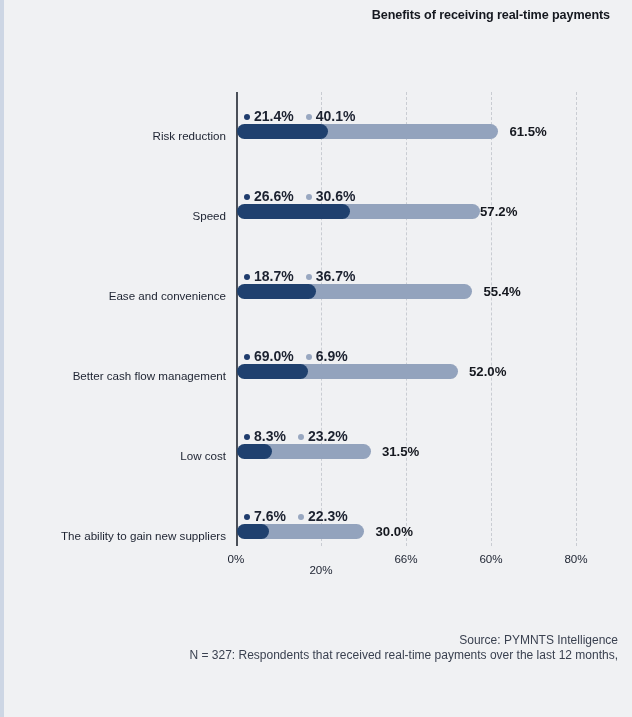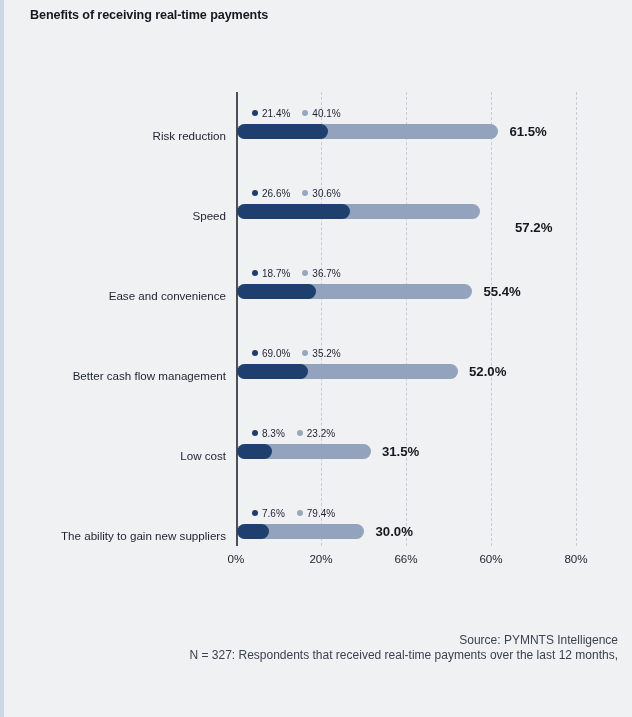--- a/index.html
+++ b/index.html
@@ -24,20 +24,21 @@
     border-left: 4px solid #cdd6e4;
     box-sizing: border-box;
   }
 
   
   #header {
     position: absolute;
     left: 26px;
     top: 7px;
     width: 580px;
+    text-align: right;
   }
   #chart-title {
     font-size: 12.6px;
     font-weight: bold;
     letter-spacing: -0.1px;
     color: #15181f;
     line-height: 17px;
     margin: 0 0 2px 0;
   }
   #chart-subtitle {
@@ -85,24 +86,24 @@
     right: 410px;       
     width: 330px;
     text-align: right;
     font-size: 11.6px;
     color: #1c2230;
     line-height: 14px;
     white-space: nowrap;
   }
   .mini-legend {
     position: absolute;
-    left: 248px;
-    white-space: nowrap;
-    font-size: 10px;
-    font-weight: normal;
+    left: 240px;
+    white-space: nowrap;
+    font-size: 14px;
+    font-weight: bold;
     color: #1c2230;
   }
   .mini-item {
     display: inline-block;
     margin-right: 12px;
     white-space: nowrap;
   }
   .mini-dot {
     display: inline-block;
     width: 6px;
@@ -239,64 +240,64 @@
           </div>
           <div class="total-label" style="left: 505.375px; top: 32px;">61.5%</div>
         </div>
         <div class="bar-group" style="top: 90px;">
           <div class="cat-label" style="top: 37px;">Speed</div>
           <div class="mini-legend" style="top: 16px;"><span class="mini-item"><span class="mini-dot dot-dark"></span><span>26.6%</span></span><span class="mini-item"><span class="mini-dot dot-light"></span><span>30.6%</span></span></div>
           <div class="bar-wrap" style="top: 32px;">
             <div class="seg seg-dark" title="26.6%" style="width: 113.05px; background: rgb(31, 64, 110);"></div>
             <div class="seg seg-light" title="30.6%" style="width: 130.05px; background: rgb(147, 163, 189);"></div>
           </div>
-          <div class="total-label" style="left: 511px; top: 32px; margin-top: 16px;">57.2%</div>
+          <div class="total-label" style="left: 476px; top: 32px;">57.2%</div>
         </div>
         <div class="bar-group" style="top: 170px;">
           <div class="cat-label" style="top: 37px;">Ease and convenience</div>
           <div class="mini-legend" style="top: 16px;"><span class="mini-item"><span class="mini-dot dot-dark"></span><span>18.7%</span></span><span class="mini-item"><span class="mini-dot dot-light"></span><span>36.7%</span></span></div>
           <div class="bar-wrap" style="top: 32px;">
             <div class="seg seg-dark" title="18.7%" style="width: 79.475px; background: rgb(31, 64, 110);"></div>
             <div class="seg seg-light" title="36.7%" style="width: 155.975px; background: rgb(147, 163, 189);"></div>
           </div>
           <div class="total-label" style="left: 479.45px; top: 32px;">55.4%</div>
         </div>
         <div class="bar-group" style="top: 250px;">
           <div class="cat-label" style="top: 37px;">Better cash flow management</div>
-          <div class="mini-legend" style="top: 16px;"><span class="mini-item"><span class="mini-dot dot-dark"></span><span>69.0%</span></span><span class="mini-item"><span class="mini-dot dot-light"></span><span>35.2%</span></span></div>
+          <div class="mini-legend" style="top: 16px;"><span class="mini-item"><span class="mini-dot dot-dark"></span><span>69.0%</span></span><span class="mini-item"><span class="mini-dot dot-light"></span><span>6.9%</span></span></div>
           <div class="bar-wrap" style="top: 32px;">
             <div class="seg seg-dark" title="16.8%" style="width: 71.4px; background: rgb(31, 64, 110);"></div>
             <div class="seg seg-light" title="35.2%" style="width: 149.6px; background: rgb(147, 163, 189);"></div>
           </div>
           <div class="total-label" style="left: 465px; top: 32px;">52.0%</div>
         </div>
         <div class="bar-group" style="top: 330px;">
           <div class="cat-label" style="top: 37px;">Low cost</div>
           <div class="mini-legend" style="top: 16px;"><span class="mini-item"><span class="mini-dot dot-dark"></span><span>8.3%</span></span><span class="mini-item"><span class="mini-dot dot-light"></span><span>23.2%</span></span></div>
           <div class="bar-wrap" style="top: 32px;">
             <div class="seg seg-dark" title="8.3%" style="width: 35.275px; background: rgb(31, 64, 110);"></div>
             <div class="seg seg-light" title="23.2%" style="width: 98.6px; background: rgb(147, 163, 189);"></div>
           </div>
           <div class="total-label" style="left: 377.875px; top: 32px;">31.5%</div>
         </div>
         <div class="bar-group" style="top: 410px;">
           <div class="cat-label" style="top: 37px;">The ability to gain new suppliers</div>
-          <div class="mini-legend" style="top: 16px;"><span class="mini-item"><span class="mini-dot dot-dark"></span><span>7.6%</span></span><span class="mini-item"><span class="mini-dot dot-light"></span><span>79.4%</span></span></div>
+          <div class="mini-legend" style="top: 16px;"><span class="mini-item"><span class="mini-dot dot-dark"></span><span>7.6%</span></span><span class="mini-item"><span class="mini-dot dot-light"></span><span>22.3%</span></span></div>
           <div class="bar-wrap" style="top: 32px;">
             <div class="seg seg-dark" title="7.6%" style="width: 32.3px; background: rgb(31, 64, 110);"></div>
             <div class="seg seg-light" title="22.3%" style="width: 94.775px; background: rgb(147, 163, 189);"></div>
           </div>
           <div class="total-label" style="left: 371.5px; top: 32px;">30.0%</div>
         </div>
       </div>
   </div>
 
   <div id="x-axis">
       <div class="xtick" style="left: 232px;">0%</div>
-      <div class="xtick" style="left: 317px;">20%</div>
+      <div class="xtick" style="left: 317px; margin-top: 11px;">20%</div>
       <div class="xtick" style="left: 402px;">66%</div>
       <div class="xtick" style="left: 487px; text-align: center;">60%</div>
       <div class="xtick" style="left: 572px;">80%</div>
     </div>
 
 
   <div id="source">
     <div class="src-line">Source: PYMNTS Intelligence</div>
     <div class="src-line">N = 327: Respondents that received real-time payments over the last 12 months,</div>
   </div>

